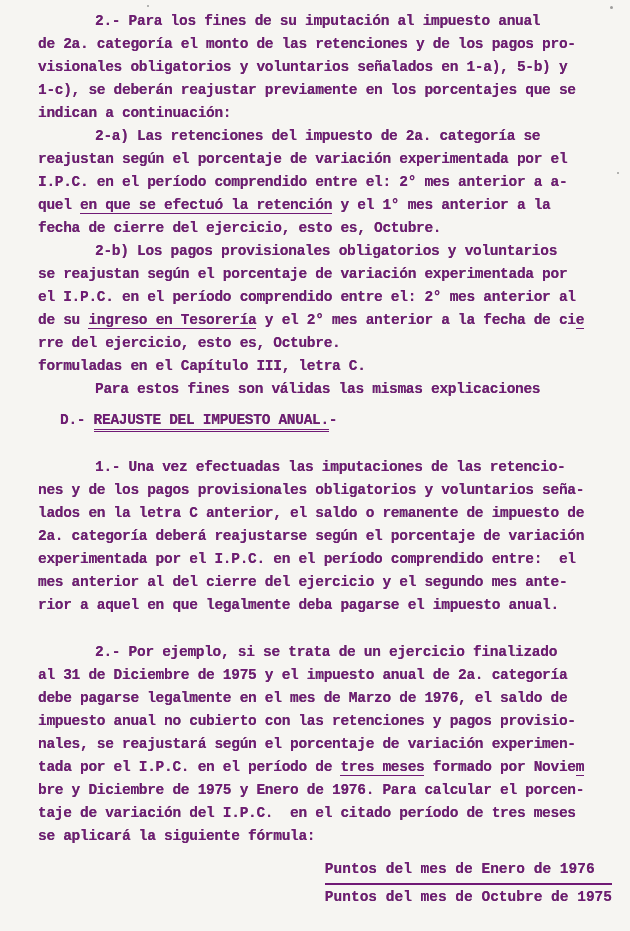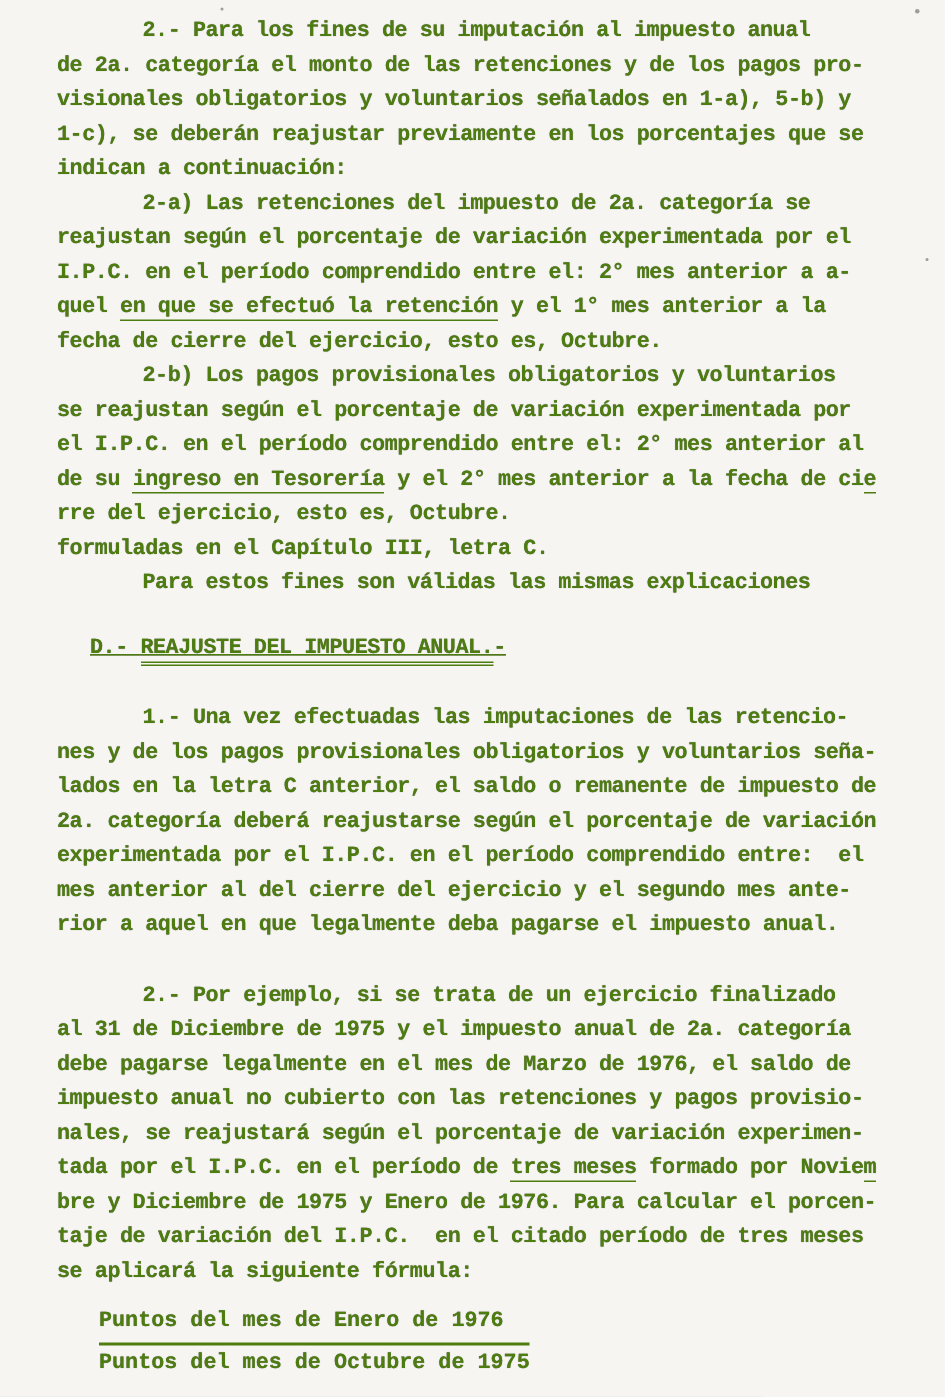--- a/index.html
+++ b/index.html
@@ -5,50 +5,50 @@
   html, body {
     margin: 0;
     padding: 0;
     background: #e8e8e6;
   }
   .page {
     position: relative;
     width: 630px;
     height: 931px;
     background: #f6f5f2;
-    color: #4d7c0f;
+    color: #701a75;
     font-family: "Liberation Mono", "DejaVu Sans Mono", monospace;
     font-weight: bold;
     font-size: 14.5px;
     line-height: 23px;
     overflow: hidden;
     box-sizing: border-box;
     padding: 10px 18px 0 38px;
   }
   .block { margin: 0; }
   .line {
     white-space: pre;
     letter-spacing: -0.3px;
     text-shadow: 0 0 0.5px rgba(30,30,30,0.65);
   }
   .line.first-indent { padding-left: 57px; }
   .heading-block {
-    margin-top: 20px;
+    margin-top: 8px;
     margin-bottom: 20px;
     margin-left: 22px;
-    text-decoration: underline;
   }
   .gap-before { margin-top: 24px; }
   .u1 { border-bottom: 1.5px solid currentColor; }
   .u2 { border-bottom: 3px double currentColor; padding-bottom: 1px; }
   .formula {
     margin-top: 10px;
     margin-left: 28px;
     display: flex;
     align-items: center;
+    justify-content: flex-end;
   }
   .fraction { display: inline-block; }
   .fraction .num {
     border-bottom: 2px solid currentColor;
     padding-bottom: 2px;
     white-space: pre;
     text-shadow: 0 0 0.5px rgba(30,30,30,0.65);
   }
   .fraction .den {
     padding-top: 1px;

